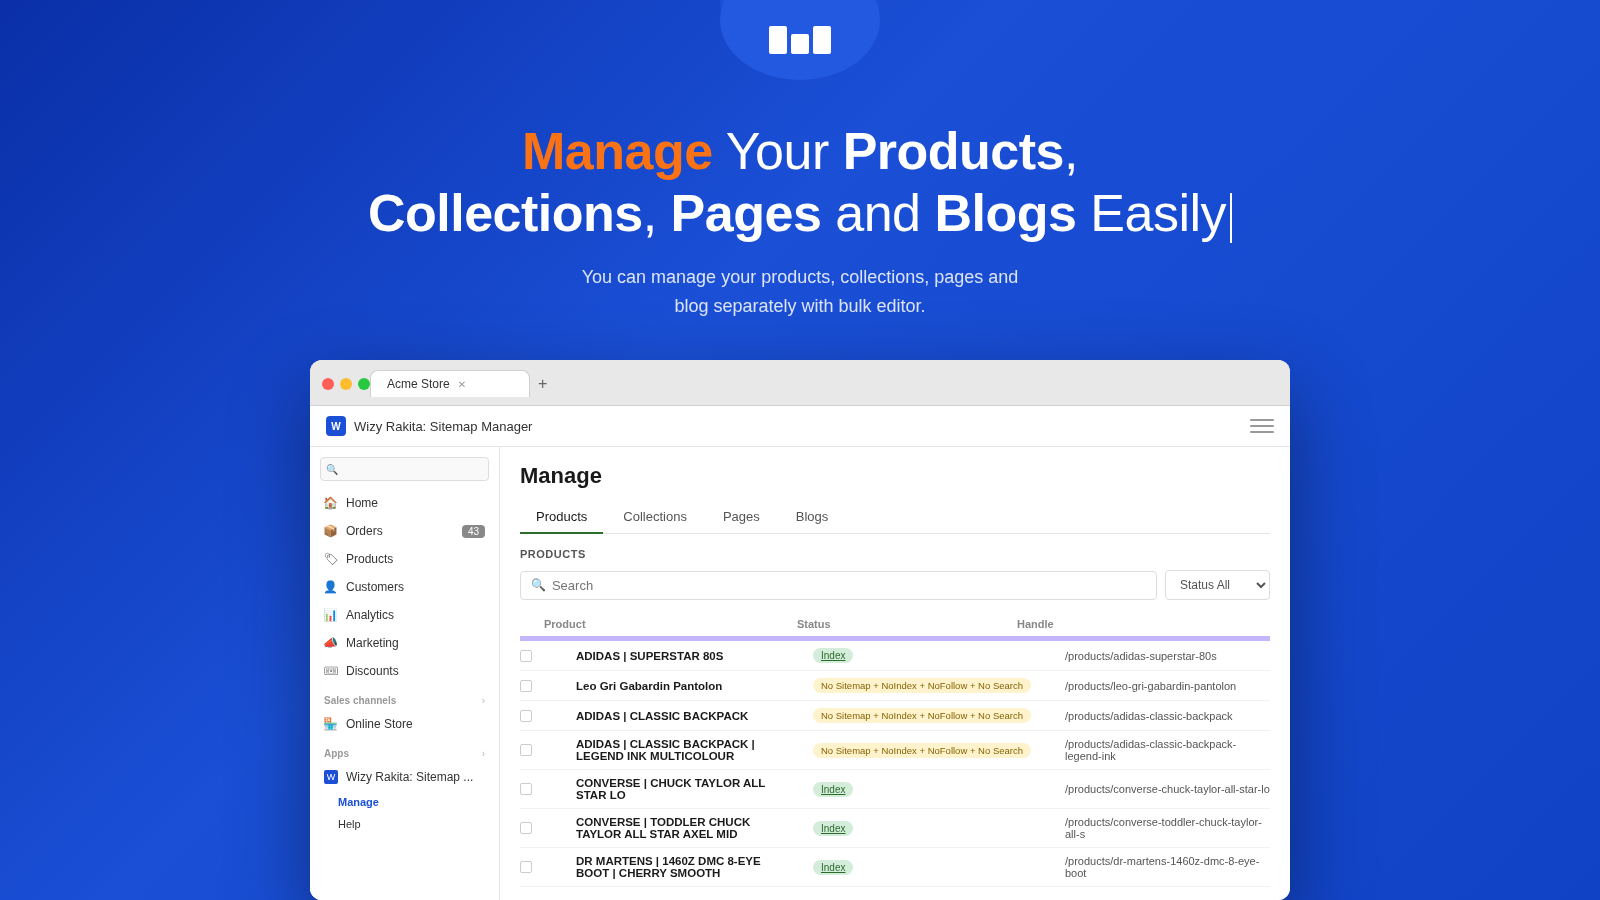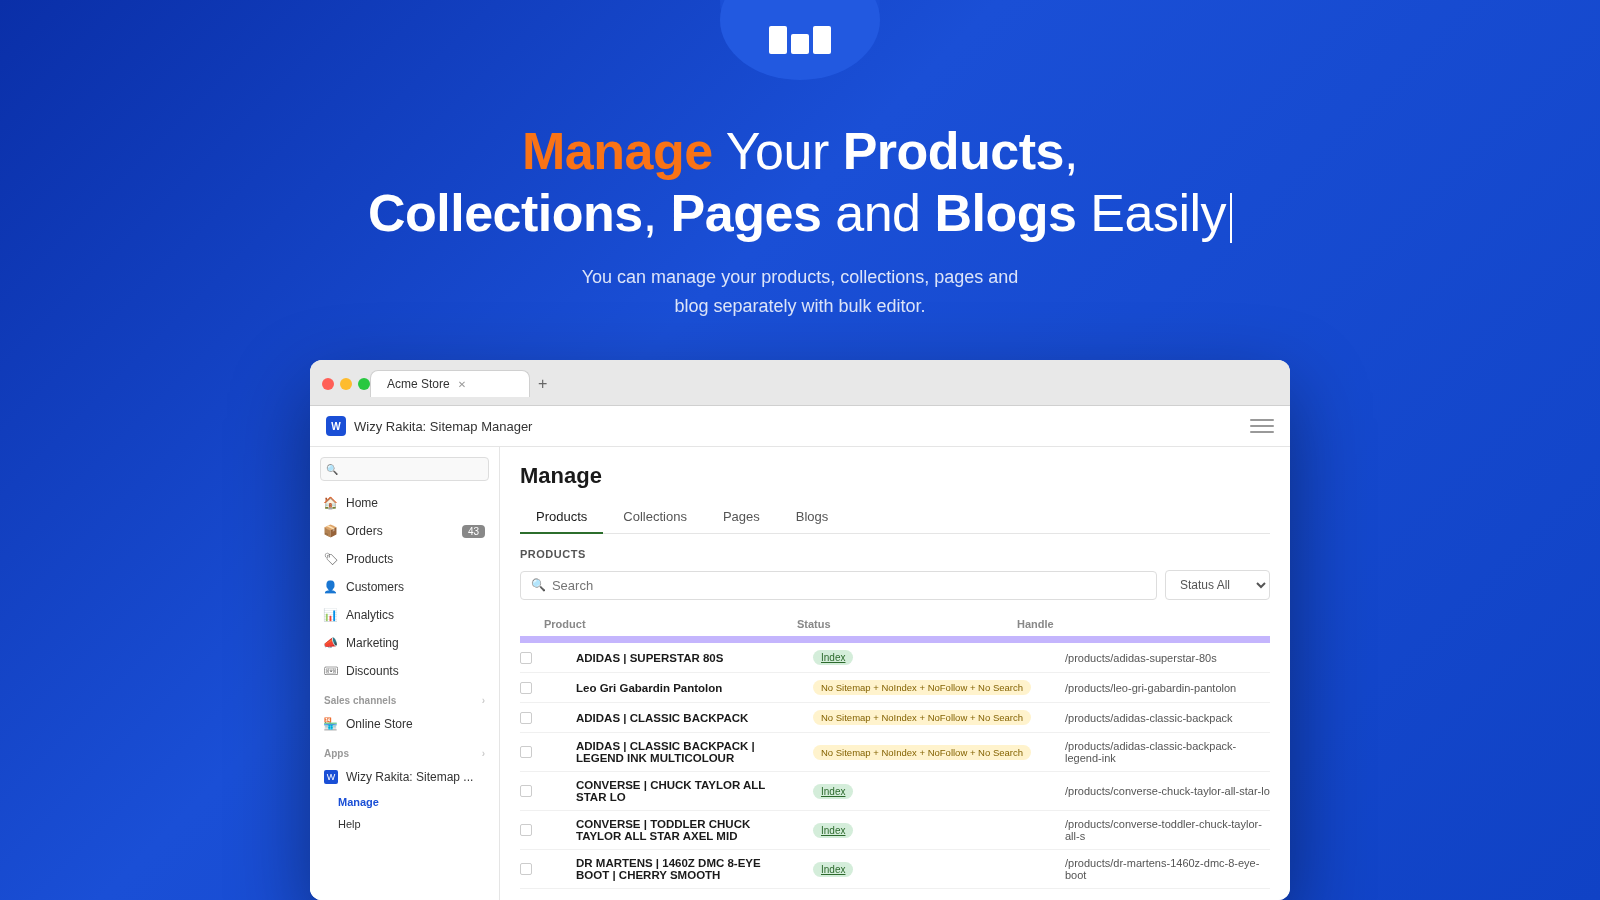--- a/index.html
+++ b/index.html
@@ -306,21 +306,21 @@
       color: #555;
       background: white;
       cursor: pointer;
     }
 
     
     .table-header {
       display: grid;
       grid-template-columns: 24px 1fr 220px 1fr;
       padding: 6px 0;
-      border-bottom: 7px solid #c4b5fd;
+      border-bottom: 5px solid #c4b5fd;
       font-size: 11px;
       color: #888;
       font-weight: 600;
     }
     .table-row {
       display: grid;
       grid-template-columns: 24px 1fr 220px 1fr;
       padding: 7px 0;
       border-bottom: 1px solid #f0f0f0;
       align-items: center;

